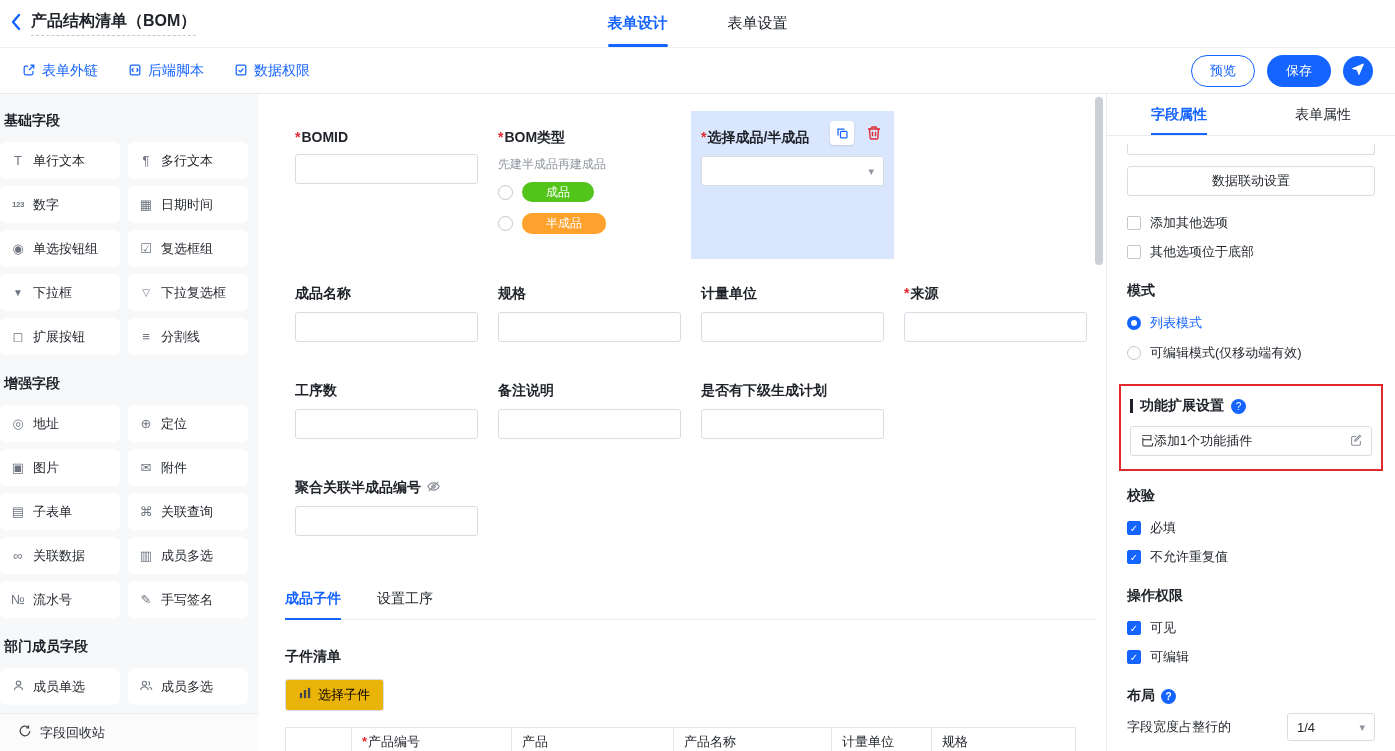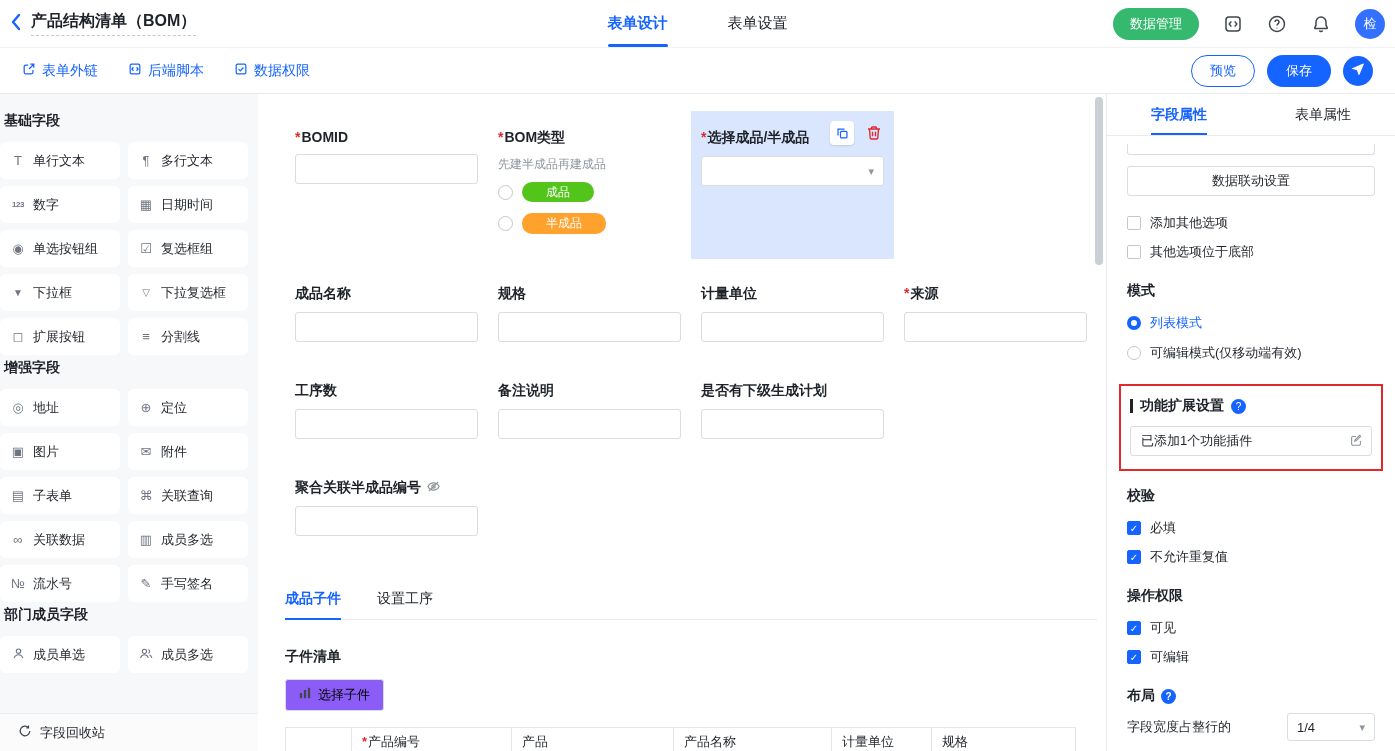--- a/index.html
+++ b/index.html
@@ -14,33 +14,33 @@
   .header-tab { display:flex; align-items:center; font-size:15px; cursor:pointer; position:relative; color:#1f2329; }
   .header-tab.active { color:#1664ff; font-weight:700; }
   .header-tab.active::after { content:""; position:absolute; left:0; right:0; bottom:0; height:3px; background:#1664ff; border-radius:2px; }
   .header-right { margin-left:auto; display:flex; align-items:center; gap:24px; }
   .btn-green { background:#35b96e; color:#fff; border:none; border-radius:16px; padding:7px 17px; font-size:13px; cursor:pointer; }
   .hicon { display:flex; align-items:center; cursor:pointer; }
   .avatar { width:30px; height:30px; border-radius:50%; background:#3370ff; color:#fff; font-size:13px; display:flex; align-items:center; justify-content:center; cursor:pointer; }
 
   
   .toolbar { height:46px; display:flex; align-items:center; padding:0 22px; border-bottom:1px solid #e8eaed; background:#fff; }
-  .tb-link { display:flex; align-items:flex-start; gap:6px; color:#1664ff; font-size:14px; margin-right:30px; cursor:pointer; }
+  .tb-link { display:flex; align-items:flex-end; gap:6px; color:#1664ff; font-size:14px; margin-right:30px; cursor:pointer; }
   .tb-right { margin-left:auto; display:flex; align-items:center; gap:12px; }
   .btn-outline { background:#fff; border:1px solid #1664ff; color:#1664ff; border-radius:16px; padding:6px 18px; font-size:13px; cursor:pointer; }
   .btn-primary { background:#1664ff; border:none; color:#fff; border-radius:16px; padding:7px 19px; font-size:13px; cursor:pointer; }
   .btn-share { width:30px; height:30px; border-radius:50%; background:#1664ff; border:none; display:flex; align-items:center; justify-content:center; cursor:pointer; }
 
   
   .content { display:flex; height:657px; }
 
   
   .sidebar { width:258px; background:#f7f8fa; padding:16px 10px 0 0; position:relative; overflow:hidden; flex:none; }
   .sb-title { font-size:14px; font-weight:700; margin:2px 4px 12px 4px; }
-  .sb-title.mt { margin-top:4px; }
+  .sb-title.mt { margin-top:20px; }
   .sb-grid { display:grid; grid-template-columns:1fr 1fr; gap:7px 8px; }
   .sb-item { background:#fff; border-radius:6px; height:37px; display:flex; align-items:center; gap:7px; padding:0 10px; font-size:13px; cursor:grab; }
   .sb-icon { color:#6f7681; font-size:13px; width:16px; text-align:center; flex:none; line-height:1; }
   .sb-icon.num { font-size:8px; font-weight:700; letter-spacing:-0.5px; }
   .sb-icon.sm { font-size:10px; }
   .recycle { position:absolute; left:0; right:0; bottom:0; height:38px; background:#fbfbfc; border-top:1px solid #ebedf0; display:flex; align-items:center; gap:8px; padding:0 18px; font-size:13px; cursor:pointer; }
 
   
   .canvas { flex:1; background:#fff; position:relative; padding:17px 0 0 27px; overflow:hidden; }
   .frow { display:grid; grid-template-columns:repeat(4,203px); align-items:stretch; margin-bottom:8px; }
@@ -59,21 +59,21 @@
   .tag-orange { background:#ffa22d; }
   .cell-actions { position:absolute; top:10px; right:12px; display:flex; align-items:center; gap:12px; }
   .copy-box { width:24px; height:24px; background:#fff; border-radius:4px; display:flex; align-items:center; justify-content:center; cursor:pointer; box-shadow:0 1px 2px rgba(0,0,0,.12); }
   .trash-btn { background:none; border:none; cursor:pointer; display:flex; }
 
   .sub-tabs { display:flex; gap:36px; margin-top:40px; border-bottom:1px solid #e8eaed; width:812px; }
   .sub-tab { font-size:14px; padding-bottom:11px; position:relative; cursor:pointer; }
   .sub-tab.active { color:#1664ff; font-weight:700; }
   .sub-tab.active::after { content:""; position:absolute; left:0; right:0; bottom:-1px; height:2px; background:#1664ff; }
   .subform-title { font-size:14px; font-weight:700; margin:28px 0 13px 0; }
-  .select-sub-btn { display:inline-flex; align-items:center; gap:7px; background:#8b5cf6; border:1px solid #d8dce3; border-radius:3px; padding:6px 13px; font-size:13px; cursor:pointer; }
+  .select-sub-btn { display:inline-flex; align-items:center; gap:7px; background:#eab308; border:1px solid #d8dce3; border-radius:3px; padding:6px 13px; font-size:13px; cursor:pointer; }
   .subtable { border-collapse:collapse; table-layout:fixed; width:790px; margin-top:16px; }
   .subtable th, .subtable td { border:1px solid #e4e6ea; font-weight:400; font-size:13px; text-align:left; padding:0 10px; height:30px; }
   .canvas-scrollbar { position:absolute; top:3px; right:3px; width:8px; height:168px; background:#cbd0d6; border-radius:4px; cursor:pointer; }
 
   
   .panel { width:289px; flex:none; border-left:1px solid #e8eaed; display:flex; flex-direction:column; background:#fff; }
   .panel-tabs { display:flex; height:42px; border-bottom:1px solid #e8eaed; flex:none; }
   .panel-tab { flex:1; display:flex; align-items:center; justify-content:center; font-size:14px; cursor:pointer; position:relative; }
   .panel-tab.active { color:#1664ff; font-weight:700; }
   .panel-tab.active::after { content:""; position:absolute; bottom:0; left:50%; transform:translateX(-50%); width:56px; height:2px; background:#1664ff; }
@@ -111,43 +111,20 @@
 
   <nav class="header-tabs">
     <div class="header-tab active">
         <span>表单设计</span>
       </div>
     <div class="header-tab">
         <span>表单设置</span>
       </div>
   </nav>
 
-  <div class="header-right">
-    <button class="btn-green">数据管理</button>
-    <span class="hicon">
-        <svg width="20" height="20" viewBox="0 0 20 20" fill="none" stroke="#41464c" stroke-width="1.5">
-          <rect x="3" y="3" width="14" height="14" rx="3"></rect>
-          <path d="M8.3 7.4L6.2 10l2.1 2.6M11.7 7.4l2.1 2.6-2.1 2.6"></path>
-        </svg>
-      </span>
-    <span class="hicon">
-        <svg width="20" height="20" viewBox="0 0 20 20" fill="none" stroke="#41464c" stroke-width="1.5">
-          <circle cx="10" cy="10" r="7.5"></circle>
-          <path d="M8 8a2 2 0 113.4 1.4c-.7.6-1.4 1-1.4 2"></path>
-          <circle cx="10" cy="14" r="0.6" fill="#41464c" stroke="none"></circle>
-        </svg>
-      </span>
-    <span class="hicon">
-        <svg width="20" height="20" viewBox="0 0 20 20" fill="none" stroke="#41464c" stroke-width="1.5">
-          <path d="M10 3a5 5 0 00-5 5v3.2l-1.2 2.4a.7.7 0 00.6 1h11.2a.7.7 0 00.6-1L15 11.2V8a5 5 0 00-5-5z"></path>
-          <path d="M8.5 16.5a1.6 1.6 0 003 0"></path>
-        </svg>
-      </span>
-    <div class="avatar">检</div>
-  </div>
 </div>
 
 <div class="toolbar">
   <div class="tb-link">
     <span><svg width="14" height="14" viewBox="0 0 16 16" fill="none" stroke="#1664ff" stroke-width="1.4">
           <path d="M7 3.5H4.2A1.7 1.7 0 002.5 5.2v6.6a1.7 1.7 0 001.7 1.7h6.6a1.7 1.7 0 001.7-1.7V9"></path>
           <path d="M9.5 2.5h4v4M13.2 2.8L8 8"></path>
         </svg></span>
     <span>表单外链</span>
   </div>

